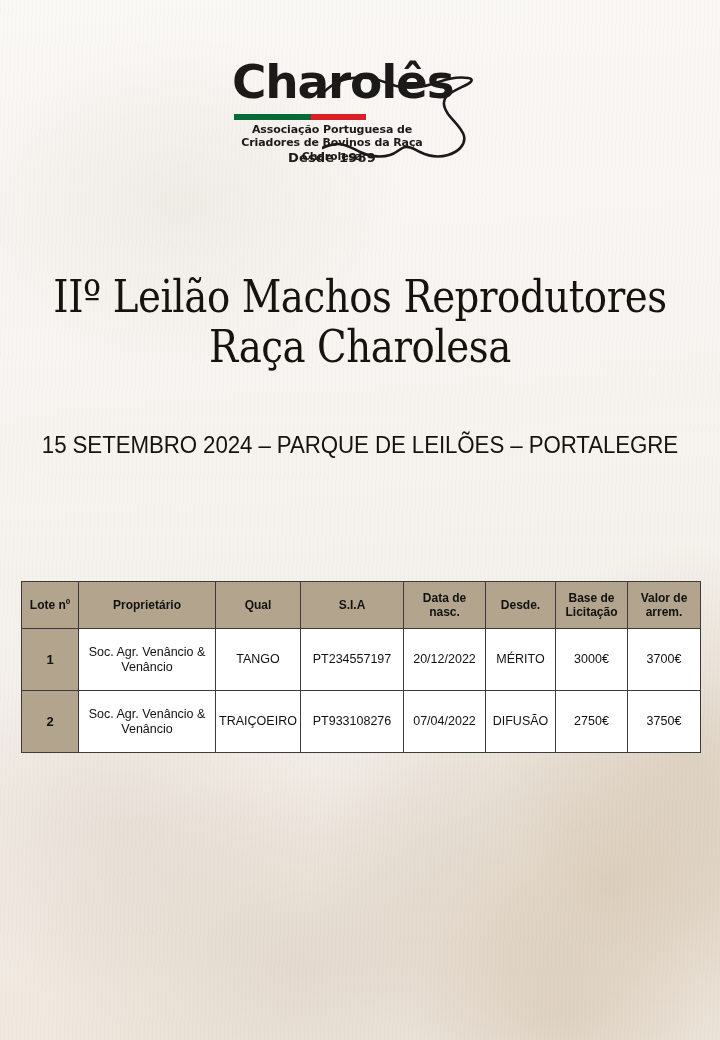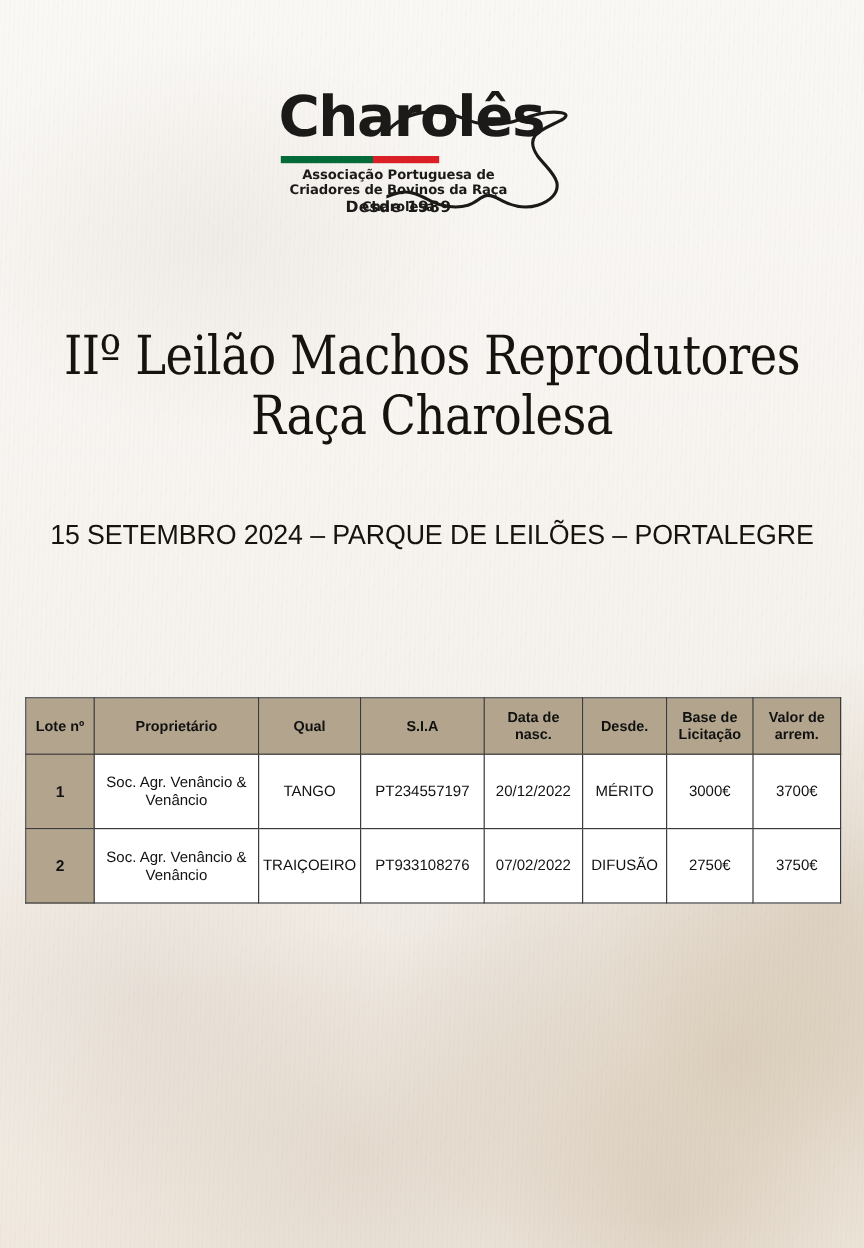--- a/index.html
+++ b/index.html
@@ -51,21 +51,21 @@
     position: absolute;
     left: 0;
     top: 52px;
     width: 720px;
     height: 125px;
   }
   .logo-inner {
     position: relative;
     width: 268px;
     height: 125px;
-    margin: 16px auto;
+    margin: 0 auto;
   }
   .logo-word {
     position: absolute;
     left: 6px;
     top: 6px;
     font-family: "DejaVu Sans", sans-serif;
     font-size: 47px;
     font-weight: bold;
     letter-spacing: -1.2px;
     color: #1c1a18;
@@ -255,21 +255,21 @@
         <td>20/12/2022</td>
         <td>MÉRITO</td>
         <td>3000€</td>
         <td>3700€</td>
       </tr>
       <tr>
         <td class="lote">2</td>
         <td class="owner">Soc. Agr. Venâncio &amp; Venâncio</td>
         <td class="nome">TRAIÇOEIRO</td>
         <td>PT933108276</td>
-        <td>07/02/2022</td>
+        <td>07/04/2022</td>
         <td>DIFUSÃO</td>
         <td>2750€</td>
         <td>3750€</td>
       </tr>
     </tbody>
   </table>
 
 </div>
 
 </body></html>

